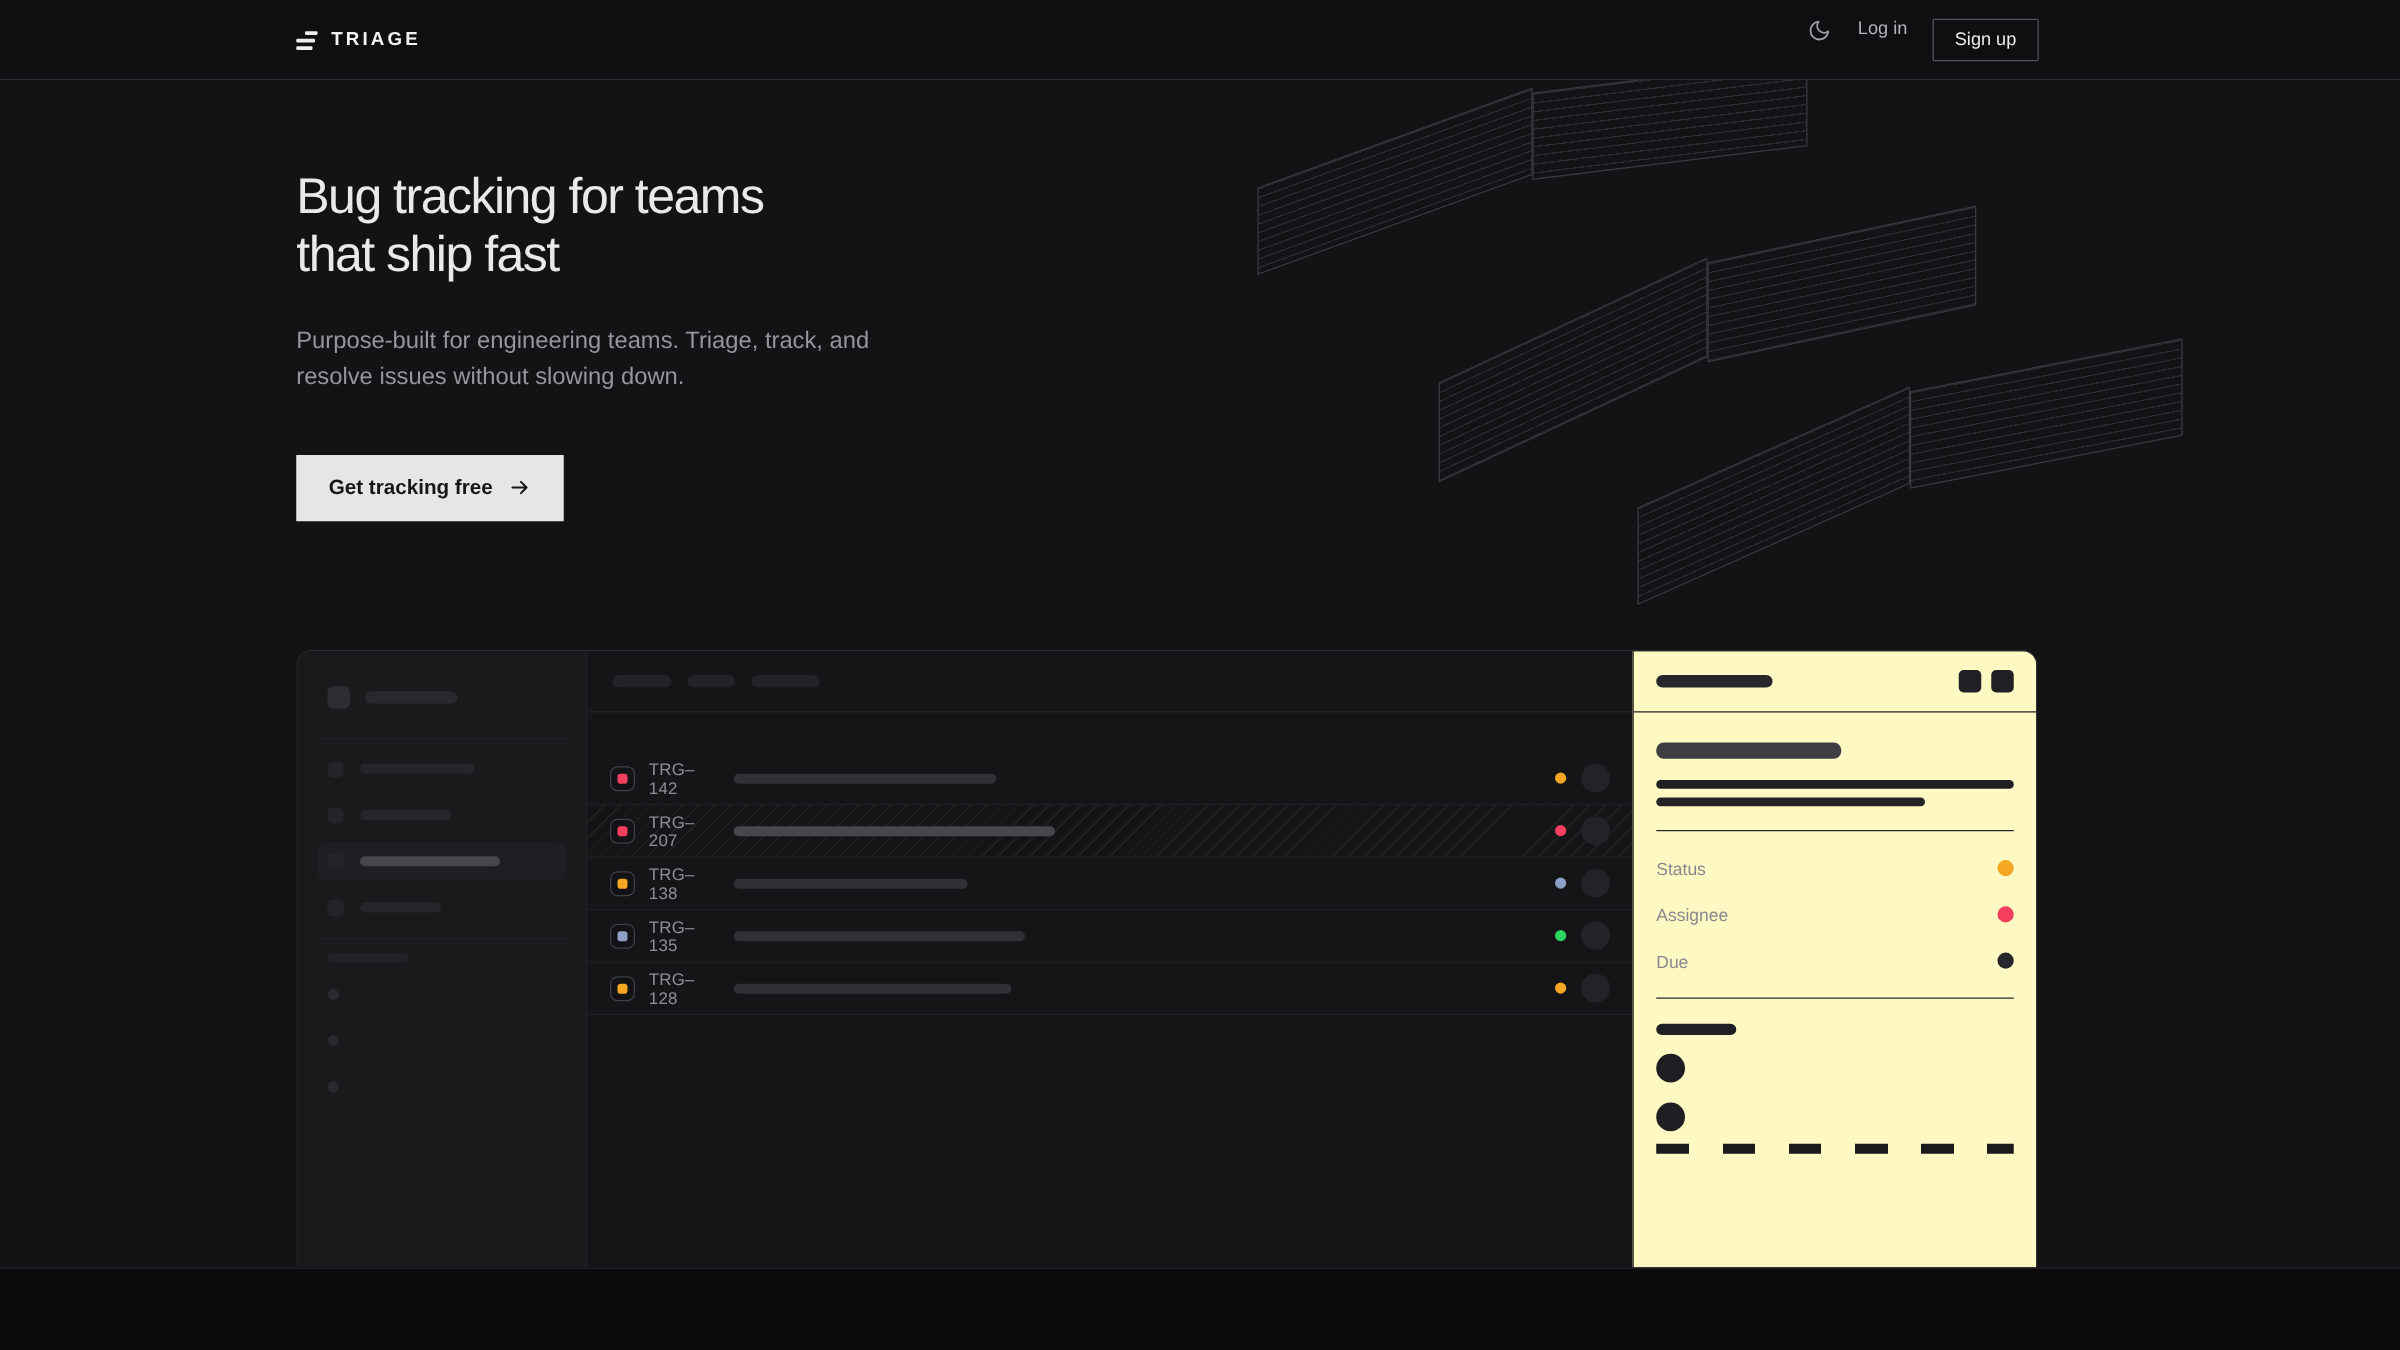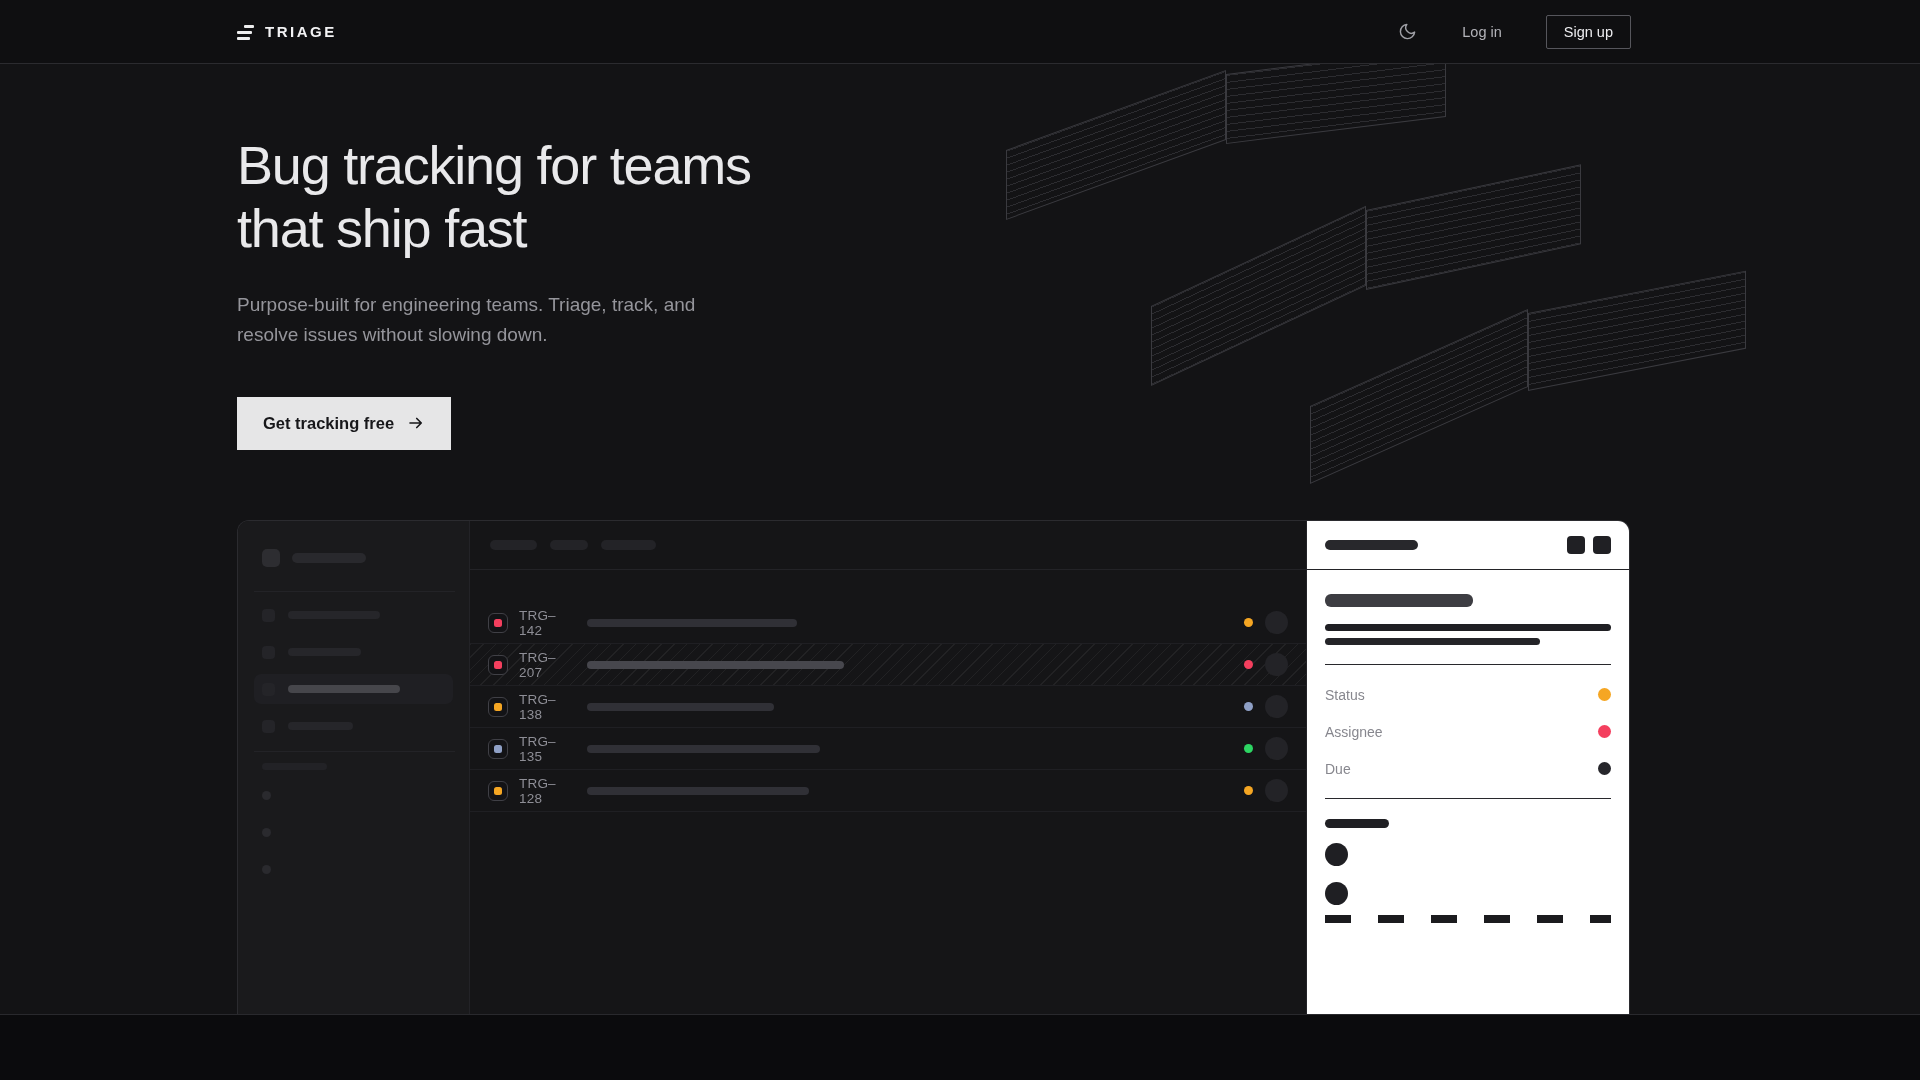--- a/index.html
+++ b/index.html
@@ -20,21 +20,21 @@
     width: 1394px; margin-left: 237px; height: 100%;
     display: flex; align-items: center; justify-content: space-between;
   }
   .brand { display: flex; align-items: flex-end; gap: 11px; cursor: pointer; }
   .logo-mark { width: 17px; display: flex; flex-direction: column; gap: 3px; }
   .logo-mark i { display: block; height: 3px; border-radius: 1px; background: #ededee; }
   .logo-mark i:nth-child(1) { width: 10px; align-self: flex-end; }
   .logo-mark i:nth-child(2) { width: 15px; align-self: flex-start; }
   .logo-mark i:nth-child(3) { width: 13px; align-self: flex-start; }
   .brand-text { font-size: 15px; font-weight: 700; letter-spacing: 2.5px; color: #f2f2f4; }
-  .nav-right { display: flex; align-items: center; gap: 44px; }
+  .nav-right { display: flex; align-items: flex-start; gap: 20px; }
   .theme-toggle { width: 20px; height: 20px; display: flex; align-items: center; cursor: pointer; }
   .login { font-size: 14.5px; color: #b3b3b9; cursor: pointer; }
   .signup {
     font-size: 14.5px; color: #ededf0; background: transparent;
     border: 1px solid #56565c; border-radius: 2px;
     padding: 8px 17px; cursor: pointer; font-family: inherit;
   }
 
   
   .hero { position: relative; height: 950px; overflow: hidden; }
@@ -47,21 +47,21 @@
   }
   .f1a { left: 1006px; top: 86px;  width: 220px; height: 70px; transform: skewY(-20deg); }
   .f1b { left: 1226px; top: 10px;  width: 220px; height: 70px; transform: skewY(-7deg); }
   .f2a { left: 1151px; top: 242px; width: 215px; height: 80px; transform: skewY(-25deg); }
   .f2b { left: 1366px; top: 146px; width: 215px; height: 80px; transform: skewY(-12deg); }
   .f3a { left: 1310px; top: 342px; width: 218px; height: 78px; transform: skewY(-24deg); }
   .f3b { left: 1528px; top: 249px; width: 218px; height: 78px; transform: skewY(-11deg); }
 
   .hero-content { position: relative; z-index: 2; margin-left: 237px; padding-top: 70px; }
   h1.headline {
-    font-size: 54px; line-height: 1.17; font-weight: 500;
+    font-size: 40px; line-height: 1.17; font-weight: 500;
     letter-spacing: -1.2px; color: #e9e9eb; margin-bottom: 30px;
   }
   h1.headline span { display: block; }
   .subtitle {
     width: 470px; font-size: 19px; line-height: 1.56;
     color: #95959b; margin-bottom: 47px;
   }
   .cta {
     display: inline-flex; align-items: center; gap: 13px;
     height: 53px; padding: 0 26px; border: none; cursor: pointer;
@@ -119,21 +119,21 @@
   }
   .idot { width: 8px; height: 8px; border-radius: 2.5px; }
   .iid { margin-left: 11px; width: 54px; font-size: 13.5px; letter-spacing: 0.2px; color: #8e8e96; flex-shrink: 0; }
   .ibar { height: 8px; border-radius: 4px; background: #303036; margin-left: 14px; }
   .row.selected .ibar { background: #47474d; }
   .ispacer { margin-left: auto; }
   .sdot { width: 9px; height: 9px; border-radius: 50%; flex-shrink: 0; }
   .iavatar { width: 23px; height: 23px; border-radius: 50%; background: #232327; margin-left: 12px; flex-shrink: 0; }
 
   
-  .panel { width: 323px; background: #ffffff; border-left: 1px solid #232327; flex-shrink: 0; }
+  .panel { width: 323px; background: #fef9c3; border-left: 1px solid #232327; flex-shrink: 0; }
   .panel-header {
     height: 49px; border-bottom: 1px solid #232327;
     display: flex; align-items: center; justify-content: space-between; padding: 0 18px;
   }
   .ph-pill { width: 93px; height: 10px; background: #28282c; }
   .ph-actions { display: flex; gap: 8px; }
   .ph-sq { width: 18px; height: 18px; border-radius: 4px; background: #202024; }
   .panel-body { padding: 24px 18px 0; }
   .p-title { width: 148px; height: 13px; border-radius: 6px; background: #3d3d42; }
   .p-line1 { margin-top: 17px; height: 7px; border-radius: 3.5px; background: #1f1f23; width: 100%; }

